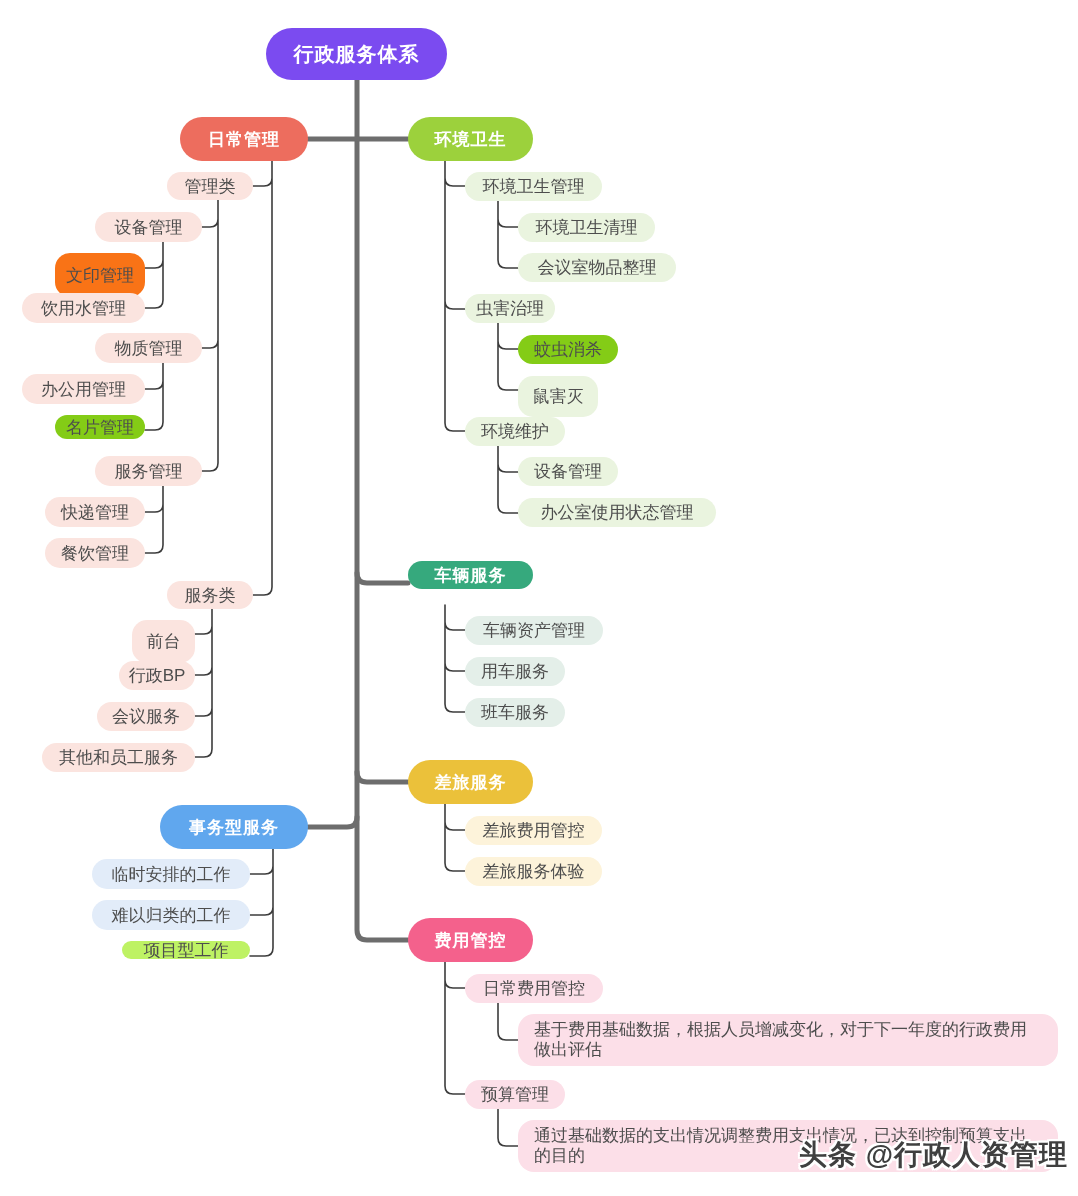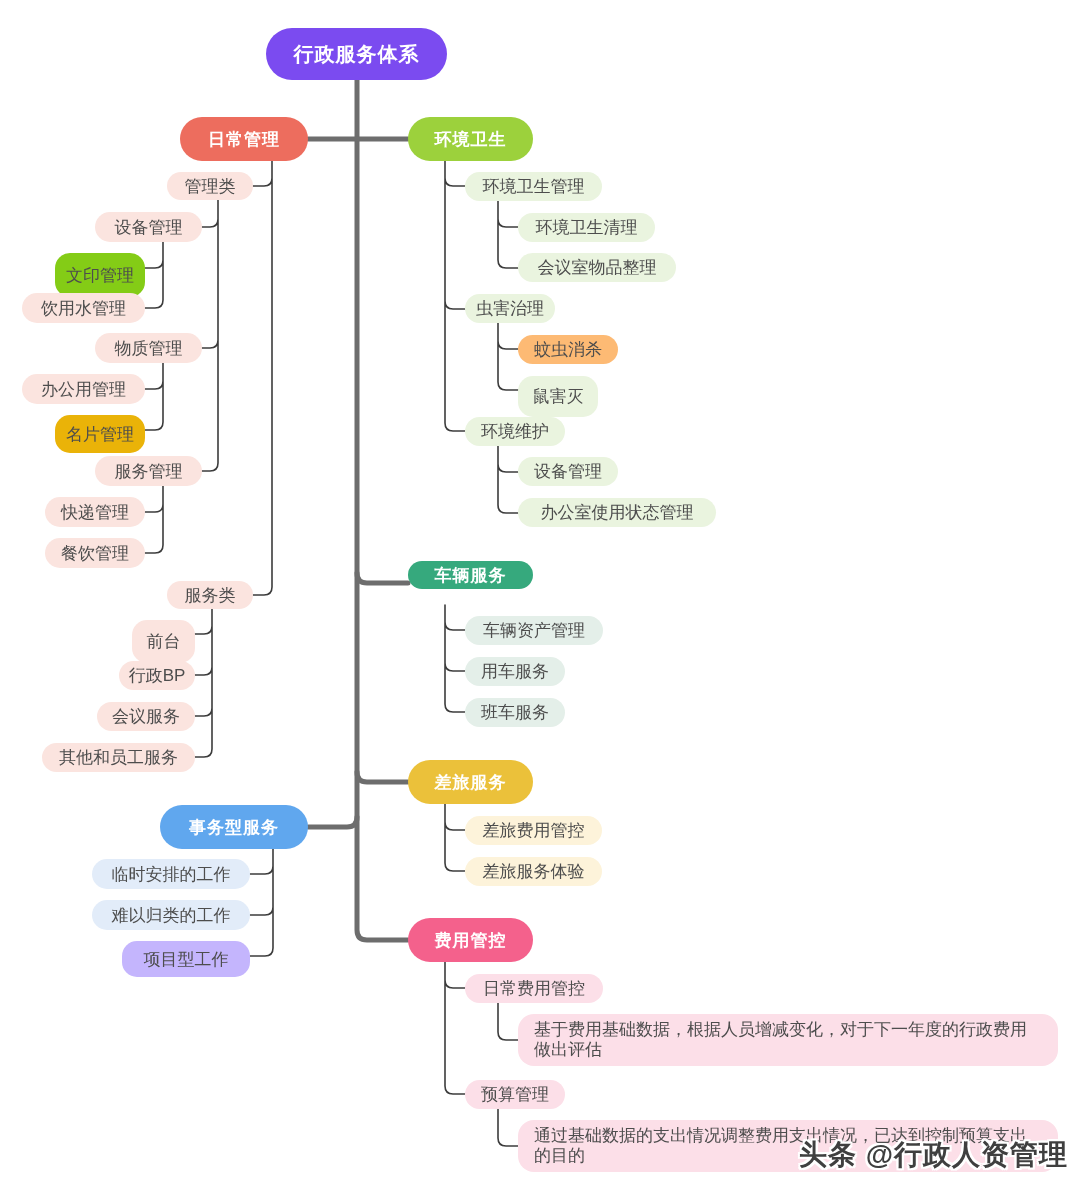--- a/index.html
+++ b/index.html
@@ -101,54 +101,54 @@
 
   <div class="node hdr" style="left: 180px; top: 117px; width: 128px; height: 44px; background-color: rgb(237, 109, 94);">日常管理</div>
   <div class="node hdr" style="left: 408px; top: 117px; width: 125px; height: 44px; background-color: rgb(156, 209, 60);">环境卫生</div>
   <div class="node hdr" style="left: 408px; top: 561px; width: 125px; height: 28px; background-color: rgb(54, 169, 125);">车辆服务</div>
   <div class="node hdr" style="left: 408px; top: 760px; width: 125px; height: 44px; background-color: rgb(235, 193, 58);">差旅服务</div>
   <div class="node hdr" style="left: 160px; top: 805px; width: 148px; height: 44px; background-color: rgb(96, 167, 238);">事务型服务</div>
   <div class="node hdr" style="left: 408px; top: 918px; width: 125px; height: 44px; background-color: rgb(244, 97, 140);">费用管控</div>
 
   <div class="node" style="left: 167px; top: 172px; width: 86px; height: 28px; background-color: rgb(251, 228, 223);">管理类</div>
   <div class="node" style="left: 95px; top: 212px; width: 107px; height: 30px; background-color: rgb(251, 228, 223);">设备管理</div>
-  <div class="node" style="left: 55px; top: 253px; width: 90px; height: 44px; background-color: #84cc16;">文印管理</div>
+  <div class="node" style="left: 55px; top: 253px; width: 90px; height: 44px; background-color: #f97316;">文印管理</div>
   <div class="node" style="left: 22px; top: 293px; width: 123px; height: 30px; background-color: rgb(251, 228, 223);">饮用水管理</div>
   <div class="node" style="left: 95px; top: 333px; width: 107px; height: 30px; background-color: rgb(251, 228, 223);">物质管理</div>
   <div class="node" style="left: 22px; top: 374px; width: 123px; height: 30px; background-color: rgb(251, 228, 223);">办公用管理</div>
-  <div class="node" style="left: 55px; top: 415px; width: 90px; height: 38px; background-color: #eab308;">名片管理</div>
+  <div class="node" style="left: 55px; top: 415px; width: 90px; height: 24px; background-color: #84cc16;">名片管理</div>
   <div class="node" style="left: 95px; top: 456px; width: 107px; height: 30px; background-color: rgb(251, 228, 223);">服务管理</div>
   <div class="node" style="left: 45px; top: 497px; width: 100px; height: 30px; background-color: rgb(251, 228, 223);">快递管理</div>
   <div class="node" style="left: 45px; top: 538px; width: 100px; height: 30px; background-color: rgb(251, 228, 223);">餐饮管理</div>
   <div class="node" style="left: 167px; top: 581px; width: 86px; height: 28px; background-color: rgb(251, 228, 223);">服务类</div>
   <div class="node" style="left: 132px; top: 620px; width: 63px; height: 43px; background-color: rgb(251, 228, 223);">前台</div>
   <div class="node" style="left: 119px; top: 661px; width: 76px; height: 29px; background-color: rgb(251, 228, 223);">行政BP</div>
   <div class="node" style="left: 97px; top: 702px; width: 98px; height: 29px; background-color: rgb(251, 228, 223);">会议服务</div>
   <div class="node" style="left: 42px; top: 743px; width: 153px; height: 29px; background-color: rgb(251, 228, 223);">其他和员工服务</div>
 
   <div class="node" style="left: 465px; top: 172px; width: 137px; height: 29px; background-color: rgb(234, 244, 223);">环境卫生管理</div>
   <div class="node" style="left: 518px; top: 213px; width: 137px; height: 29px; background-color: rgb(234, 244, 223);">环境卫生清理</div>
   <div class="node" style="left: 518px; top: 253px; width: 158px; height: 29px; background-color: rgb(234, 244, 223);">会议室物品整理</div>
   <div class="node" style="left: 465px; top: 294px; width: 90px; height: 29px; background-color: rgb(234, 244, 223);">虫害治理</div>
-  <div class="node" style="left: 518px; top: 335px; width: 100px; height: 29px; background-color: #fdba74;">蚊虫消杀</div>
+  <div class="node" style="left: 518px; top: 335px; width: 100px; height: 29px; background-color: #84cc16;">蚊虫消杀</div>
   <div class="node" style="left: 518px; top: 376px; width: 80px; height: 41px; background-color: rgb(234, 244, 223);">鼠害灭</div>
   <div class="node" style="left: 465px; top: 417px; width: 100px; height: 29px; background-color: rgb(234, 244, 223);">环境维护</div>
   <div class="node" style="left: 518px; top: 457px; width: 100px; height: 29px; background-color: rgb(234, 244, 223);">设备管理</div>
   <div class="node" style="left: 518px; top: 498px; width: 198px; height: 29px; background-color: rgb(234, 244, 223);">办公室使用状态管理</div>
 
   <div class="node" style="left: 465px; top: 616px; width: 138px; height: 29px; background-color: rgb(228, 239, 233); text-align: center;">车辆资产管理</div>
   <div class="node" style="left: 465px; top: 657px; width: 100px; height: 29px; background-color: rgb(228, 239, 233);">用车服务</div>
   <div class="node" style="left: 465px; top: 698px; width: 100px; height: 29px; background-color: rgb(228, 239, 233);">班车服务</div>
 
   <div class="node" style="left: 465px; top: 816px; width: 137px; height: 29px; background-color: rgb(253, 243, 218);">差旅费用管控</div>
   <div class="node" style="left: 465px; top: 857px; width: 137px; height: 29px; background-color: rgb(253, 243, 218);">差旅服务体验</div>
 
   <div class="node" style="left: 92px; top: 859px; width: 158px; height: 30px; background-color: rgb(226, 236, 249);">临时安排的工作</div>
   <div class="node" style="left: 92px; top: 900px; width: 158px; height: 30px; background-color: rgb(226, 236, 249);">难以归类的工作</div>
-  <div class="node" style="left: 122px; top: 941px; width: 128px; height: 36px; background-color: #c4b5fd;">项目型工作</div>
+  <div class="node" style="left: 122px; top: 941px; width: 128px; height: 18px; background-color: #bef264;">项目型工作</div>
 
   <div class="node" style="left: 465px; top: 974px; width: 138px; height: 29px; background-color: rgb(252, 223, 232);">日常费用管控</div>
   <div class="node longtext" style="left: 518px; top: 1014px; width: 540px; height: 52px; background-color: rgb(252, 223, 232);">基于费用基础数据，根据人员增减变化，对于下一年度的行政费用做出评估</div>
   <div class="node" style="left: 465px; top: 1080px; width: 100px; height: 29px; background-color: rgb(252, 223, 232);">预算管理</div>
   <div class="node longtext" style="left: 518px; top: 1120px; width: 540px; height: 52px; background-color: rgb(252, 223, 232);">通过基础数据的支出情况调整费用支出情况，已达到控制预算支出的目的</div>
 
   <div class="watermark" style="left:732px;top:1136px;width:336px;text-align:right;">头条 @行政人资管理</div>
 
 </div>
 

